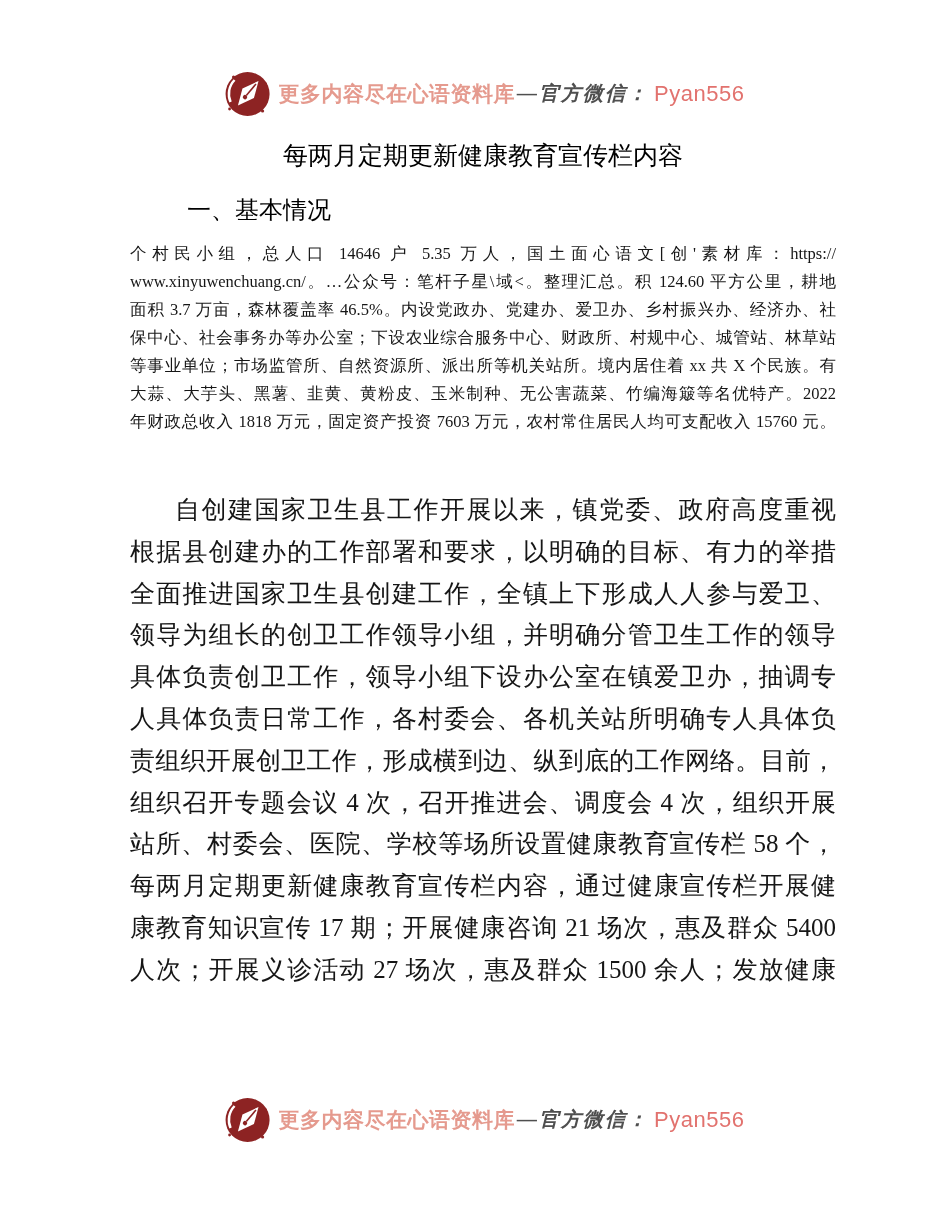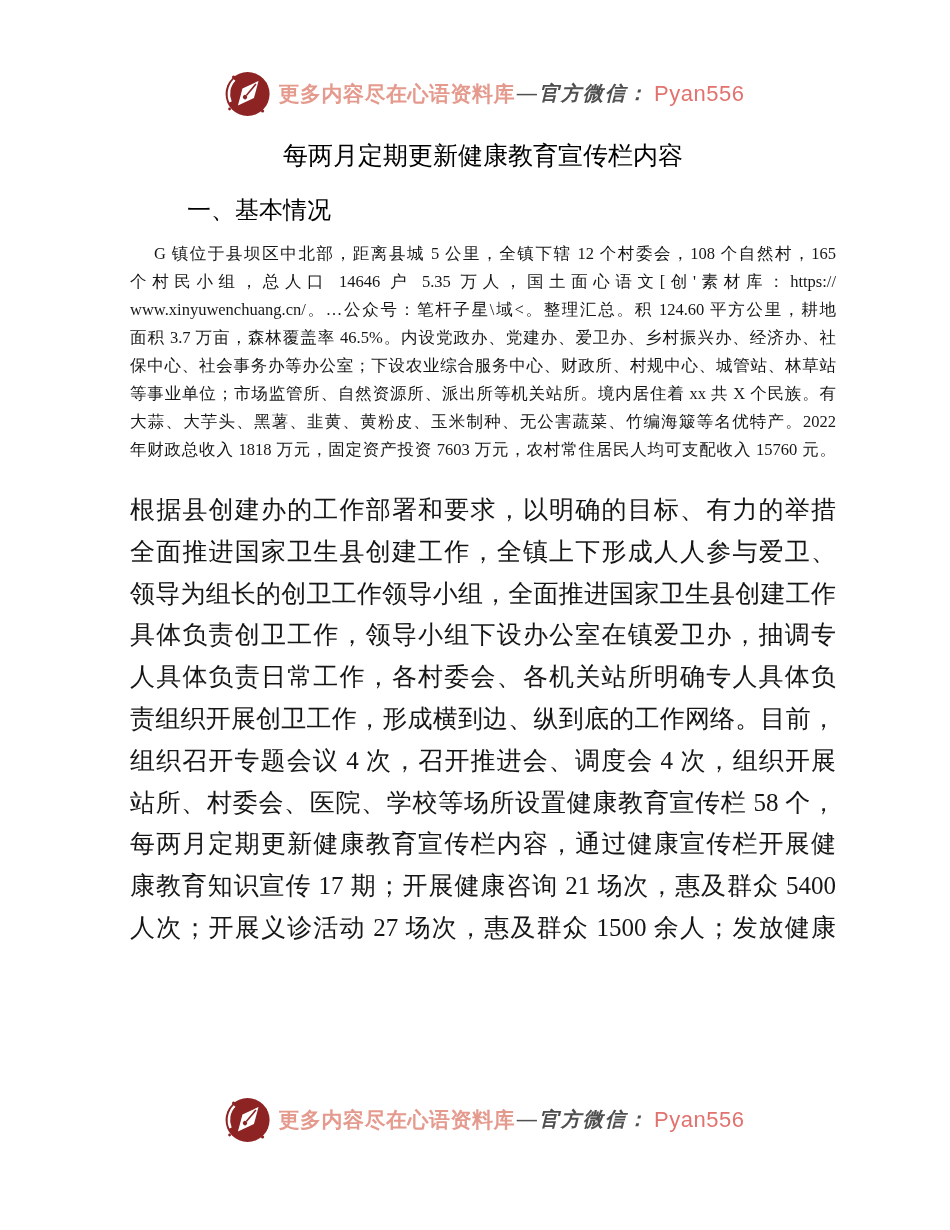--- a/index.html
+++ b/index.html
@@ -112,34 +112,34 @@
     <span class="wm-brand">更多内容尽在心语资料库</span>
     <span class="wm-label">—官方微信：</span>
     <span class="wm-id">Pyan556</span>
   </div>
 
   <div class="doc-title">每两月定期更新健康教育宣传栏内容</div>
 
   <div class="doc-heading">一、基本情况</div>
 
   <div class="para para-1">
-      <div class="doc-line first">G 镇位于县坝区中北部，距离县城 5 公里，全镇下辖 12 个村委会，108 个自然村，165</div>
       <div class="doc-line">个村民小组，总人口 14646 户 5.35 万人，国土面心语文[创'素材库：https://</div>
       <div class="doc-line">www.xinyuwenchuang.cn/。…公众号：笔杆子星\域&lt;。整理汇总。积 124.60 平方公里，耕地</div>
       <div class="doc-line">面积 3.7 万亩，森林覆盖率 46.5%。内设党政办、党建办、爱卫办、乡村振兴办、经济办、社</div>
       <div class="doc-line">保中心、社会事务办等办公室；下设农业综合服务中心、财政所、村规中心、城管站、林草站</div>
       <div class="doc-line">等事业单位；市场监管所、自然资源所、派出所等机关站所。境内居住着 xx 共 X 个民族。有</div>
       <div class="doc-line">大蒜、大芋头、黑薯、韭黄、黄粉皮、玉米制种、无公害蔬菜、竹编海簸等名优特产。2022</div>
       <div class="doc-line">年财政总收入 1818 万元，固定资产投资 7603 万元，农村常住居民人均可支配收入 15760 元。</div>
     </div>
 
   <div class="para para-2">
+      <div class="doc-line first">自创建国家卫生县工作开展以来，镇党委、政府高度重视</div>
       <div class="doc-line">根据县创建办的工作部署和要求，以明确的目标、有力的举措</div>
       <div class="doc-line">全面推进国家卫生县创建工作，全镇上下形成人人参与爱卫、</div>
-      <div class="doc-line">领导为组长的创卫工作领导小组，全面推进国家卫生县创建工作</div>
+      <div class="doc-line">领导为组长的创卫工作领导小组，并明确分管卫生工作的领导</div>
       <div class="doc-line">具体负责创卫工作，领导小组下设办公室在镇爱卫办，抽调专</div>
       <div class="doc-line">人具体负责日常工作，各村委会、各机关站所明确专人具体负</div>
       <div class="doc-line">责组织开展创卫工作，形成横到边、纵到底的工作网络。目前，</div>
       <div class="doc-line">组织召开专题会议 4 次，召开推进会、调度会 4 次，组织开展</div>
       <div class="doc-line">站所、村委会、医院、学校等场所设置健康教育宣传栏 58 个，</div>
       <div class="doc-line">每两月定期更新健康教育宣传栏内容，通过健康宣传栏开展健</div>
       <div class="doc-line">康教育知识宣传 17 期；开展健康咨询 21 场次，惠及群众 5400</div>
       <div class="doc-line">人次；开展义诊活动 27 场次，惠及群众 1500 余人；发放健康</div>
     </div>
 

